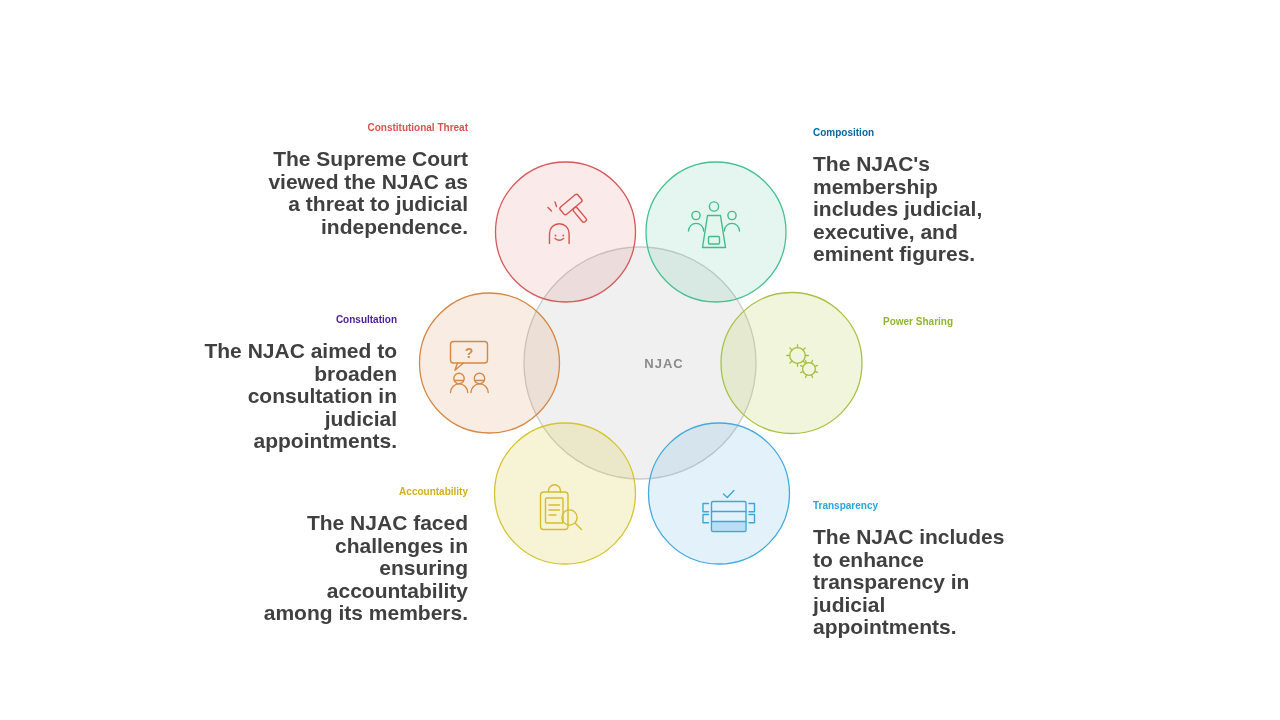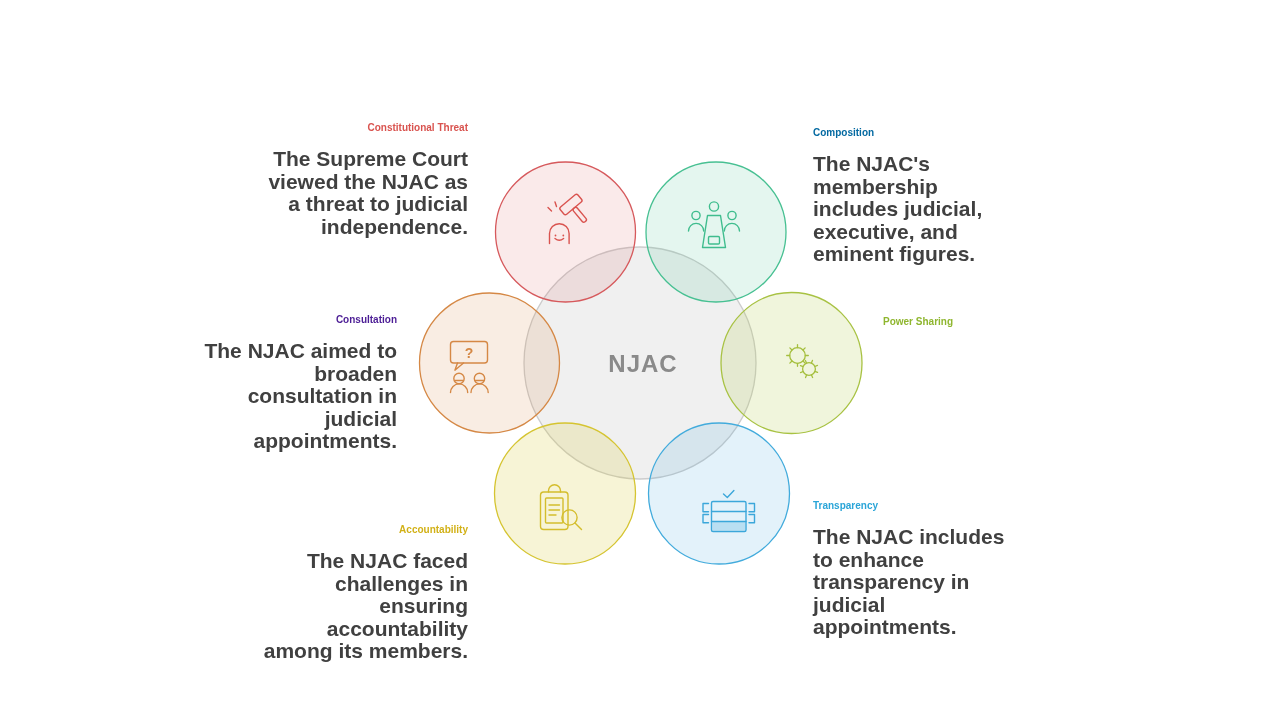--- a/index.html
+++ b/index.html
@@ -1,35 +1,35 @@
 <!DOCTYPE html>
 <html><head>
 <meta charset="utf-8">
 <style>
   html,body{margin:0;padding:0;background:#ffffff;}
   .stage{position:relative;width:1280px;height:720px;background:#ffffff;overflow:hidden;
          font-family:"Liberation Sans", sans-serif;}
   .stage svg{position:absolute;left:0;top:0;}
 
   
-  .center-label{position:absolute;left:583px;top:352px;width:120px;text-align:center;
-    font-size:24px;line-height:24px;font-weight:bold;color:#8a8a8a;letter-spacing:1px;}
+  .center-label{position:absolute;left:604px;top:352px;width:120px;text-align:center;
+    font-size:13px;line-height:24px;font-weight:bold;color:#8a8a8a;letter-spacing:1px;}
 
   
   .block{position:absolute;font-weight:bold;}
   .block .title{font-size:10px;line-height:23px;}
   .block .body{margin-top:9px;color:#404040;font-size:21px;line-height:22.5px;}
   .block .line{white-space:nowrap;}
   .left-col{text-align:right;}
   .right-col{text-align:left;}
 
   #b-ct{top:116px;right:812px;}
   #b-ct .title{max-width:155px;margin-left:auto;}
   #b-cons{top:308px;right:883px;}
-  #b-acc{top:518px;right:812px;text-align:right;}
+  #b-acc{top:480px;right:812px;text-align:right;}
   #b-comp{top:121px;left:813px;}
   #b-ps{top:310px;left:883px;text-align:center;}
   #b-trans{top:494px;left:813px;}
 
   .c-red{color:#d9534f;}
   .c-green{color:#0369a1;}
   .c-orange{color:#4c1d95;}
   .c-ygreen{color:#8fb62f;}
   .c-gold{color:#d2b117;}
   .c-blue{color:#2aa5d8;}

